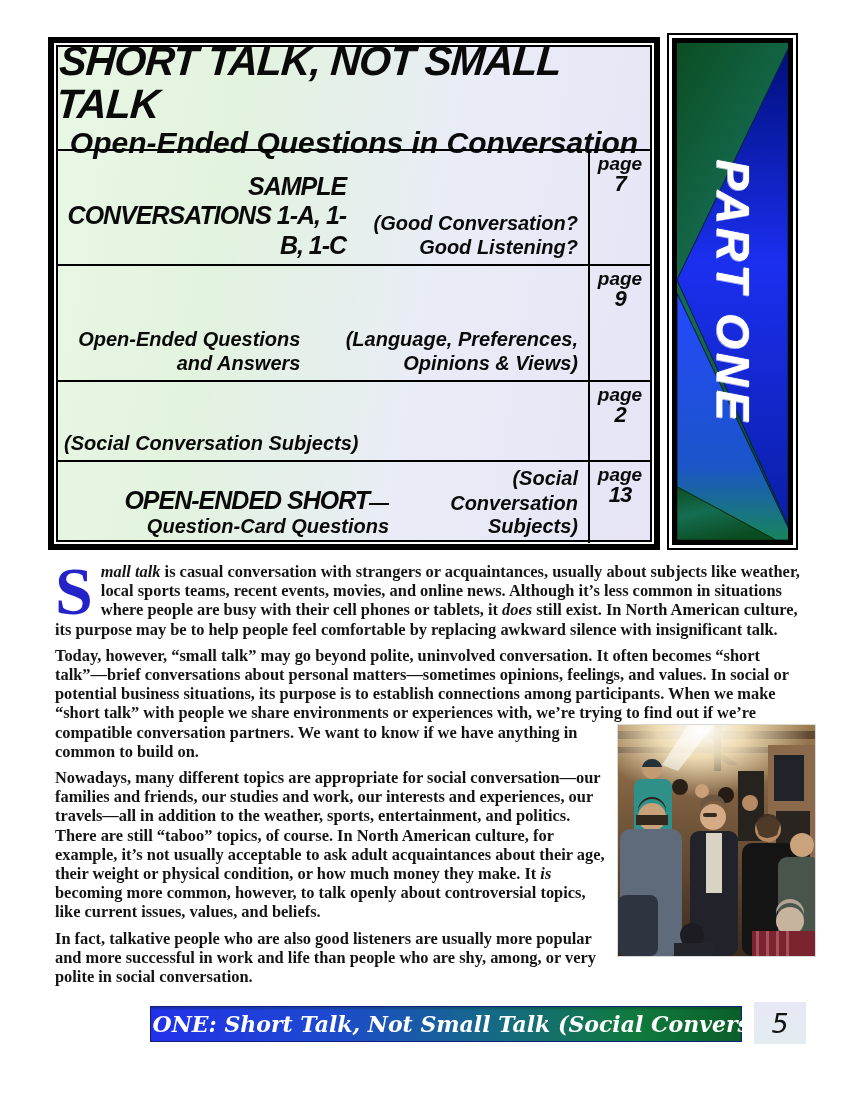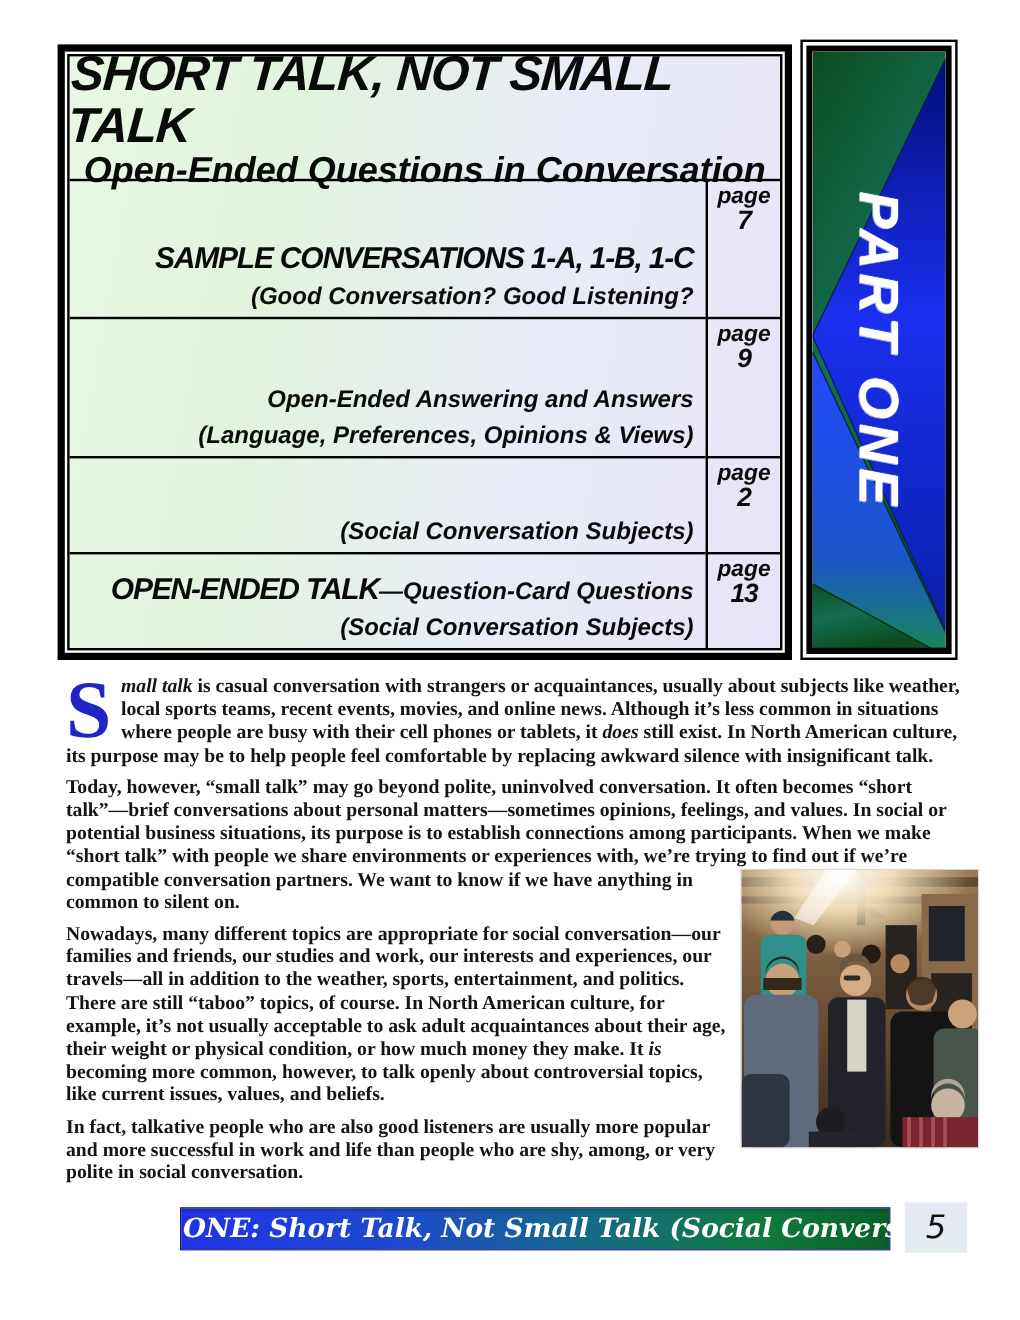--- a/index.html
+++ b/index.html
@@ -13,21 +13,21 @@
                background:linear-gradient(100deg,#eaf7e6 0%, #e2f3de 28%, #e9ecf6 62%, #e6e4f6 100%);
                display:grid; grid-template-columns:1fr 62px; grid-template-rows:102px 115px 116px 80px 1fr; }
   .toc-header { grid-column:1 / span 2; display:flex; flex-direction:column; justify-content:center;
                 align-items:center; padding-top:4px; }
   .caps { font-family:"Liberation Sans", sans-serif; font-weight:bold; font-style:italic;
           color:#0a0a0a; letter-spacing:-1px; }
   .script { font-family:Liberation Sans, sans-serif; font-weight:bold; font-style:italic; color:#0a0a0a; }
   .toc-title { font-size:41px; line-height:1.05; transform:skewX(-4deg); }
   .toc-subtitle { font-size:30px; line-height:1.15; }
   .toc-cell { border-top:2px solid #000; padding:0 10px 4px 6px;
-              display:flex; flex-direction:column; justify-content:flex-end; align-items:flex-end;
+              display:flex; flex-direction:row; justify-content:space-between; align-items:flex-end;
               text-align:right; }
   .toc-cell .caps { font-size:25px; line-height:1.18; }
   .toc-cell .script { font-size:20px; line-height:1.18; }
   .toc-line { display:block; }
   .page-cell { border-top:2px solid #000; border-left:2px solid #000; text-align:center; padding-top:4px; }
   .page-word { font-size:19px; line-height:0.95; display:block; }
   .page-num { font-size:22px; line-height:1.0; display:block; }
 
   
   #part-banner { position:absolute; left:667px; top:33px; width:131px; height:517px;
@@ -76,38 +76,38 @@
     <div class="toc-cell">
       <span class="toc-line"><span class="caps">SAMPLE CONVERSATIONS 1-A, 1-B, 1-C</span><span class="script"></span></span>
       <span class="toc-line"><span class="caps"></span><span class="script">(Good Conversation? Good Listening?</span></span>
     </div>
     <div class="page-cell">
       <span class="script page-word">page</span>
       <span class="caps page-num">7</span>
     </div>
 
     <div class="toc-cell">
-      <span class="toc-line"><span class="caps"></span><span class="script">Open-Ended Answering and Answers</span></span>
+      <span class="toc-line"><span class="caps"></span><span class="script">Open-Ended Questions and Answers</span></span>
       <span class="toc-line"><span class="caps"></span><span class="script">(Language, Preferences, Opinions &amp; Views)</span></span>
     </div>
     <div class="page-cell">
       <span class="script page-word">page</span>
       <span class="caps page-num">9</span>
     </div>
 
     <div class="toc-cell">
       <span class="toc-line"><span class="caps"></span><span class="script">(Social Conversation Subjects)</span></span>
     </div>
     <div class="page-cell">
       <span class="script page-word">page</span>
       <span class="caps page-num">2</span>
     </div>
 
     <div class="toc-cell">
-      <span class="toc-line"><span class="caps">OPEN-ENDED TALK</span><span class="script">—Question-Card Questions</span></span>
+      <span class="toc-line"><span class="caps">OPEN-ENDED SHORT</span><span class="script">—Question-Card Questions</span></span>
       <span class="toc-line"><span class="caps"></span><span class="script">(Social Conversation Subjects)</span></span>
     </div>
     <div class="page-cell">
       <span class="script page-word">page</span>
       <span class="caps page-num">13</span>
     </div>
 
   </div>
 </div>
 
@@ -205,21 +205,21 @@
       <rect x="134" y="206" width="63" height="25" fill="#7a2430"></rect>
       <rect x="138" y="206" width="3" height="25" fill="#a8505c"></rect>
       <rect x="148" y="206" width="3" height="25" fill="#a8505c"></rect>
       <rect x="158" y="206" width="3" height="25" fill="#a8505c"></rect>
       <rect x="168" y="206" width="3" height="25" fill="#a8505c"></rect>
 
       <rect x="0" y="170" width="40" height="61" rx="8" fill="#2e3440"></rect>
       <circle cx="74" cy="210" r="12" fill="#1c1c22"></circle>
       <rect x="56" y="218" width="40" height="13" fill="#24242c"></rect>
     </svg>
-      </span><span>compatible conversation partners. We want to know if we have anything in common to silent on.</span></p>
+      </span><span>compatible conversation partners. We want to know if we have anything in common to build on.</span></p>
 
   <p><span>Nowadays, many different topics are appropriate for social conversation—our families and friends, our studies and work, our interests and experiences, our travels—all in addition to the weather, sports, entertainment, and politics. There are still “taboo” topics, of course. In North American culture, for example, it’s not usually acceptable to ask adult acquaintances about their age, their weight or physical condition, or how much money they make.  It <i>is</i> becoming more common, however, to talk openly about controversial topics, like current issues, values, and beliefs.</span></p>
 
   <p><span>In fact, talkative people who are also good listeners are usually more popular and more successful in work and life than people who are shy,  among, or very polite in social conversation.</span></p>
 
 </div>
 
 <div id="footer-bar">
   <span id="footer-text">PART ONE: Short Talk, Not Small Talk (Social Conversation</span>
 </div>

